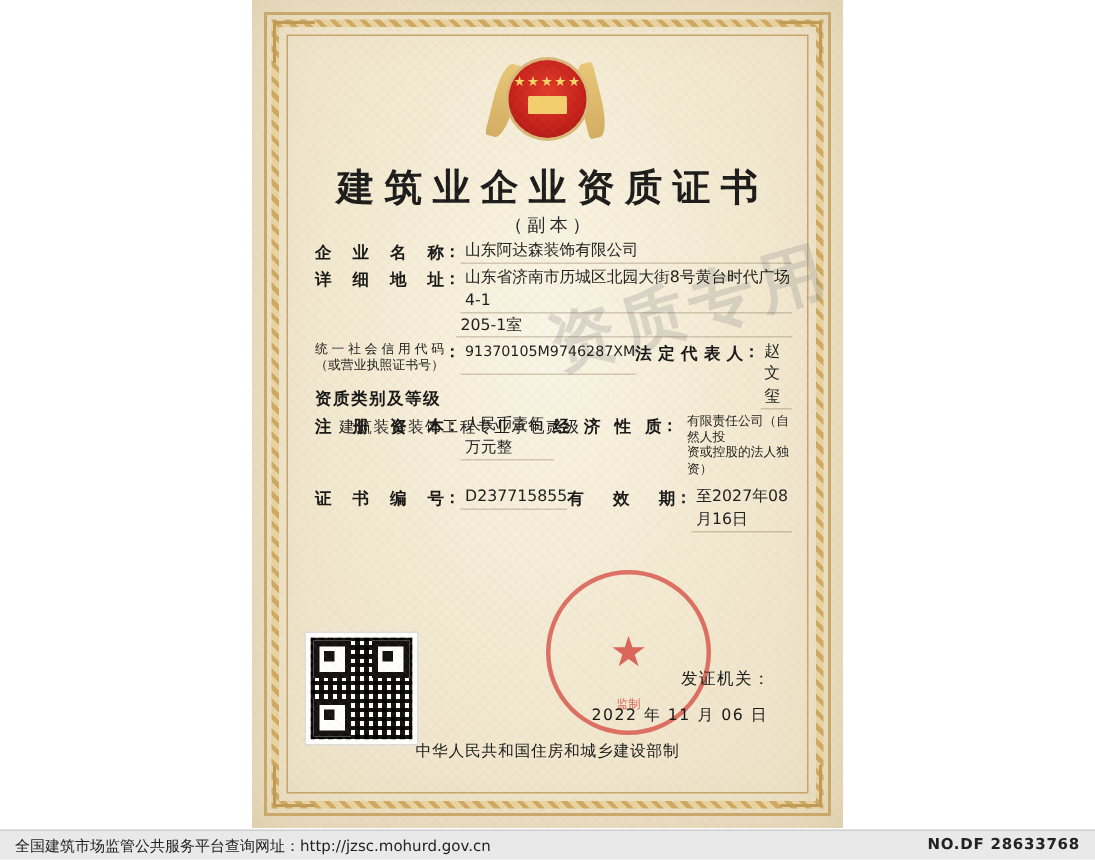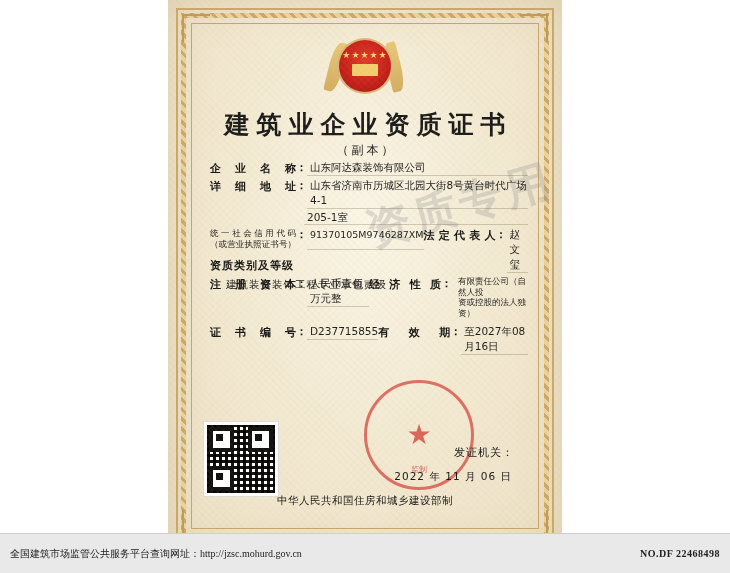--- a/index.html
+++ b/index.html
@@ -335,31 +335,30 @@
     text-align: center;
     font-size: 8px;
     color: rgba(206,35,30,0.8);
   }
 
   
   .footer-bar {
     position: absolute;
     left: 0; right: 0;
     bottom: 0;
-    height: 40px;
+    height: 20px;
     background: #e9e9e9;
     border-top: 1px solid #cfcfcf;
     display: flex;
     align-items: center;
     justify-content: space-between;
     padding: 0 10px;
     box-sizing: border-box;
     font-size: 10px;
     color: #222;
-    font-family: Liberation Serif, serif;
   }
   .footer-right { font-weight: bold; letter-spacing: 0.5px; }
 </style>
 </head>
 <body>
 
 <div id="certificate-page">
 
   <div class="sheet">
 
@@ -474,16 +473,16 @@
       <span>06</span>
       <span>日</span>
     </div>
 
     <div class="ministry">中华人民共和国住房和城乡建设部制</div>
 
   </div>
 
   <div class="footer-bar">
     <div class="footer-left">全国建筑市场监管公共服务平台查询网址：http://jzsc.mohurd.gov.cn</div>
-    <div class="footer-right">NO.DF  22468498</div>
+    <div class="footer-right">NO.DF  28633768</div>
   </div>
 
 </div>
 
 </body></html>

